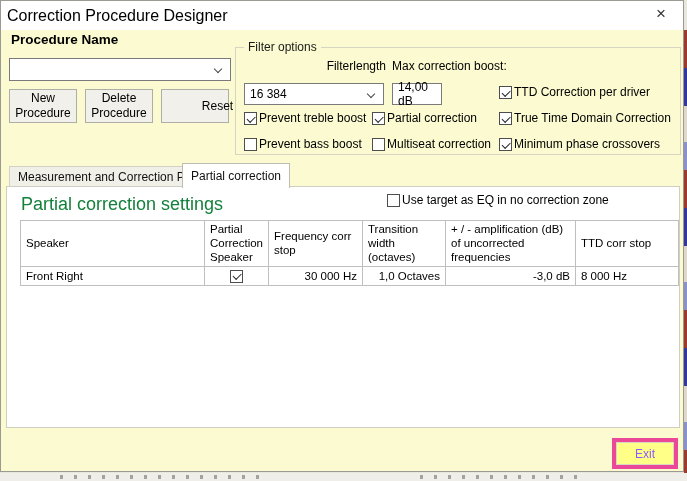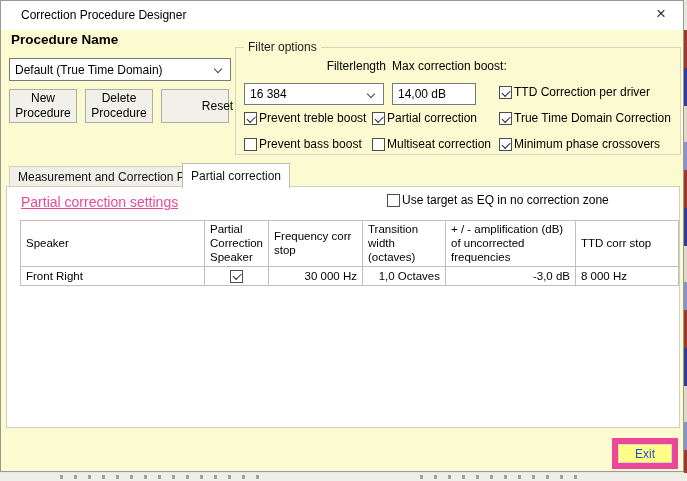--- a/index.html
+++ b/index.html
@@ -11,21 +11,21 @@
     background:repeating-linear-gradient(180deg,#9b3b2f 0 38px,#32399b 38px 76px,#ded9cc 76px 112px,#8a93c9 112px 140px); }
   
   .bg-bottom { position:absolute; left:0; bottom:0; width:687px; height:8px; background:#f0eee8; }
   .bg-bottom .smudge { position:absolute; top:2px; height:4px;
     background:repeating-linear-gradient(90deg, rgba(70,70,70,.45) 0 3px, transparent 3px 14px); }
 
   .dialog { position:absolute; left:0; top:0; width:684px; height:472px;
     background:#fbfad0; border:1px solid #9a9a93; }
 
   .titlebar { position:absolute; left:0; top:0; width:100%; height:29px; background:#ffffff; }
-  .title-text { position:absolute; left:20px; top:0; line-height:29px; font-size:12px; color:#000; }
+  .title-text { position:absolute; left:6px; top:0; line-height:29px; font-size:16px; color:#000; }
   .close-btn { position:absolute; right:6px; top:0; width:32px; height:28px; text-align:center;
     line-height:26px; font-size:17px; color:#333; cursor:default; }
 
   .heading { position:absolute; left:10px; top:31px; font-size:13.5px; font-weight:bold; color:#000; }
 
   .combo { position:absolute; background:#fff; border:1px solid #7a7a7a; font-size:12px; color:#000;
     padding-left:5px; display:flex; align-items:center; }
   .chev { position:absolute; right:9px; top:7px; width:6px; height:6px;
     border-right:1px solid #474747; border-bottom:1px solid #474747; transform:rotate(45deg); }
 
@@ -44,35 +44,35 @@
   .cb { width:13px; height:13px; border:1px solid #4d4d4d; background:#fff; position:relative; flex:none; }
   .cb.checked::after { content:""; position:absolute; left:2px; top:2.5px; width:7px; height:3.5px;
     border-left:1.8px solid #2a2a2a; border-bottom:1.8px solid #2a2a2a; transform:rotate(-45deg); }
 
   .tab { position:absolute; font-size:12px; color:#111; display:flex; align-items:center; padding:0 8px; }
   .tab.inactive { left:8px; top:165px; height:21px; background:#f0efe8; border:1px solid #d2d1c4; border-bottom:none; }
   .tab.active { left:181px; top:162px; height:25px; background:#ffffff; border:1px solid #bebdb2; border-bottom:none; z-index:3; }
 
   .panel { position:absolute; left:5px; top:185px; width:674px; height:242px; background:#ffffff;
     border:1px solid #cfcec1; z-index:2; }
-  .subheading { position:absolute; left:14px; top:7px; font-size:14px; text-decoration:underline; color:#ec4899; }
+  .subheading { position:absolute; left:14px; top:7px; font-size:18px; color:#15803d; }
 
   table.grid { position:absolute; left:13px; top:33px; border-collapse:collapse; table-layout:fixed; background:#fff; }
   table.grid th, table.grid td { border:1px solid #bfbfbf; font-size:11.5px; font-weight:normal;
     color:#000; padding:2px 5px; overflow:hidden; }
   table.grid th { vertical-align:middle; text-align:left; line-height:1.2; height:42px; }
   table.grid td { height:19px; }
   th.center, td.center { text-align:center; }
   td.right { text-align:right; }
   td.sel { background:#3296fa; color:#fff; }
   td .cb { margin:0 auto; display:block; }
 
   .help-btn { left:8px; top:431px; width:62px; height:38px; font-weight:bold; font-size:12.5px; }
   .exit-btn { position:absolute; left:611px; top:437px; width:66px; height:31px; background:#ffff88;
-    border:6px solid #ec4899; box-shadow:0 0 0 1px #d8d8c2 inset; font-size:12px; color:#1d4ed8;
+    border:4px solid #ec4899; box-shadow:0 0 0 1px #d8d8c2 inset; font-size:12px; color:#8b5cf6;
     display:flex; align-items:center; justify-content:center; }
 </style>
 </head>
 <body>
 
 <div class="screen">
 
   <div class="bg-right"></div>
   <div class="bg-bottom">
     <div class="smudge" style="left:60px;width:200px;"></div>
@@ -82,41 +82,40 @@
   <div class="dialog">
 
     <div class="titlebar">
       <span class="title-text">Correction Procedure Designer</span>
       <span class="close-btn">×</span>
     </div>
 
     <div class="heading">Procedure Name</div>
 
     <div class="combo" style="left:8px; top:57px; width:222px; height:23px;">
-      <span>Default (True Time Domain)</span>
       <span class="chev"></span>
     </div>
 
     <div class="btn ml" style="left:8px; top:88px; width:68px; height:34px;">New
 Procedure</div>
     <div class="btn ml" style="left:84px; top:88px; width:68px; height:34px;">Delete
 Procedure</div>
     <div class="btn" style="left:160px; top:88px; width:68px; height:34px;padding-left:45px;">Reset</div>
 
     <div class="group">
       <span class="group-label">Filter options</span>
 
       <span class="glabel" style="left:10px; top:11px; width:140px; text-align:right;">Filterlength</span>
       <div class="combo" style="left:8px; top:35px; width:140px; height:22px;">
         <span>16 384</span>
         <span class="chev"></span>
       </div>
 
       <span class="glabel" style="left:156px; top:11px;">Max correction boost:</span>
-      <div class="ginput" style="left:156px; top:35px; width:84px; height:22px;">14,00 dB</div>
+      <div class="ginput" style="left:156px; top:35px; width:50px; height:22px;">14,00 dB</div>
 
       <label class="cbrow" style="left:263px; top:37px;">
         <span class="cb checked"></span>
         <span>TTD Correction per driver</span>
       </label>
 
       <label class="cbrow" style="left:8px; top:63px;">
         <span class="cb checked"></span>
         <span>Prevent treble boost</span>
       </label>

